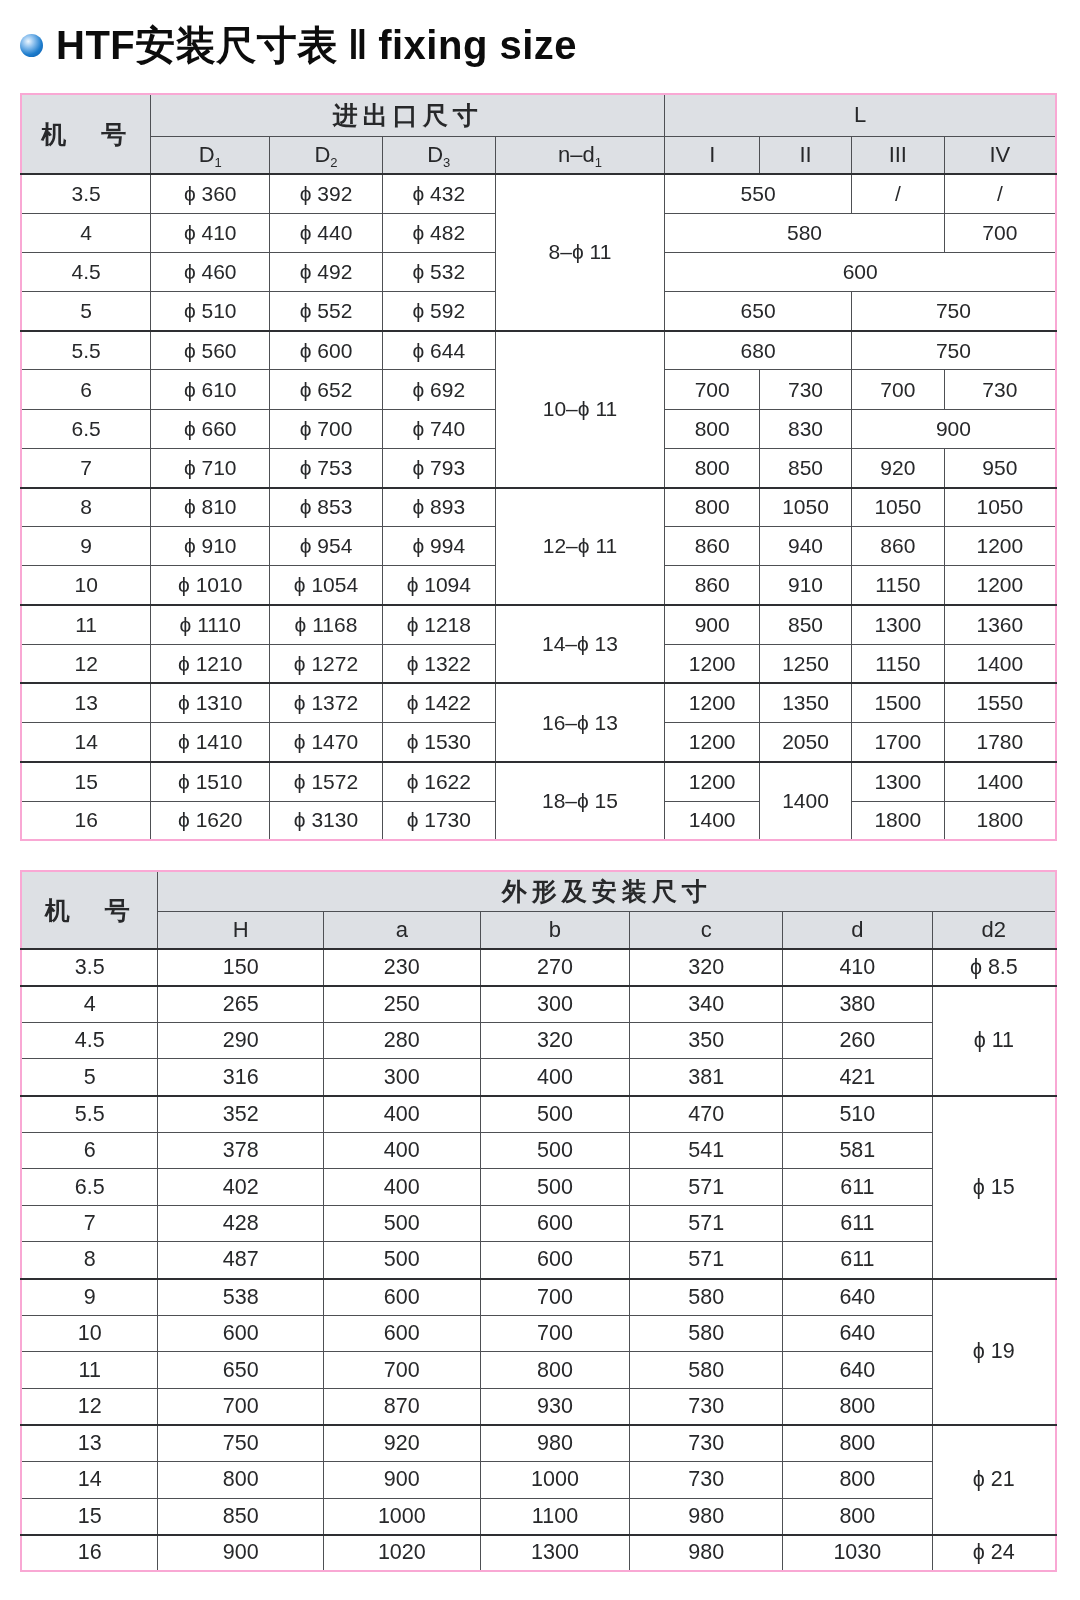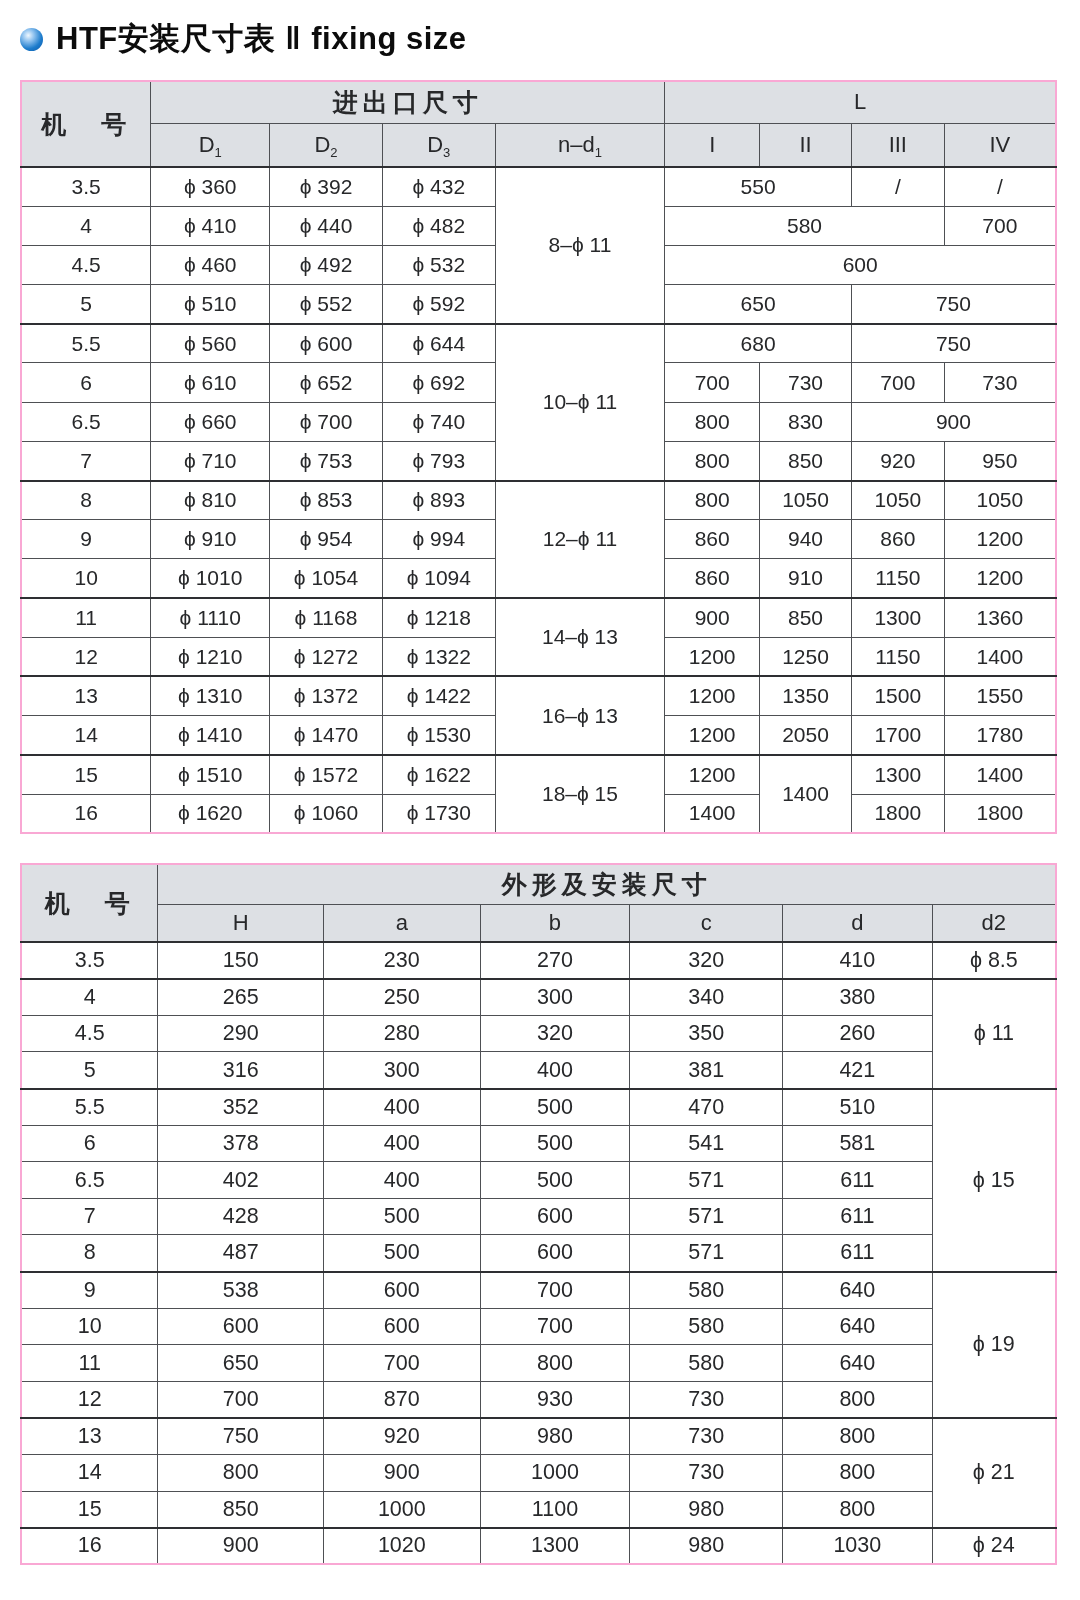--- a/index.html
+++ b/index.html
@@ -19,21 +19,21 @@
     gap: 13px;
     margin: 4px 0 20px 0;
   }
   .bullet {
     width: 23px; height: 23px;
     border-radius: 50%;
     background: radial-gradient(circle at 36% 32%, #eef7ff 0%, #8cc0ee 28%, #1d7ccc 62%, #0a57a7 100%);
     flex: 0 0 auto;
   }
   .title {
-    font-size: 31px;
+    font-size: 40px;
     font-weight: bold;
     color: #0c0c0c;
     letter-spacing: 0.5px;
     white-space: nowrap;
     text-align: right;
   }
   .title .sep { margin: 0 10px; font-weight: bold; }
 
   table {
     border-collapse: collapse;
@@ -49,21 +49,21 @@
     padding: 0;
     color: #27282a;
     overflow: hidden;
     white-space: nowrap;
   }
   thead th { background: #dde0e4; font-weight: normal; font-size: 22px; }
   thead { border-bottom: 2px solid #2e2f32; }
   th.cn { font-size: 25px; font-weight: bold; letter-spacing: 5px; }
   th sub { font-size: 13px; line-height: 0; }
   #table1 thead tr:first-child th { height: 42px; }
-  #table1 thead tr:last-child  th { height: 44px; }
+  #table1 thead tr:last-child  th { height: 38px; }
   #table2 thead tr:first-child th { height: 40px; }
   #table2 thead tr:last-child  th { height: 38px; }
   #table1 tbody td { height: 39.2px; font-size: 21px; }
   #table2 tbody td { height: 36.6px; font-size: 21.5px; }
   tr.grp td { border-top: 2px solid #2e2f32; }
 </style>
 </head>
 <body>
 
 <div class="page">
@@ -253,21 +253,21 @@
           <td>ϕ 1622</td>
           <td rowspan="2">18–ϕ 15</td>
           <td>1200</td>
           <td rowspan="2">1400</td>
           <td>1300</td>
           <td>1400</td>
         </tr>
         <tr>
           <td>16</td>
           <td>ϕ 1620</td>
-          <td>ϕ 1060</td>
+          <td>ϕ 3130</td>
           <td>ϕ 1730</td>
           <td>1400</td>
           <td>1800</td>
           <td>1800</td>
         </tr>
       </tbody>
     </table>
 
   <table id="table2">
       <colgroup>

